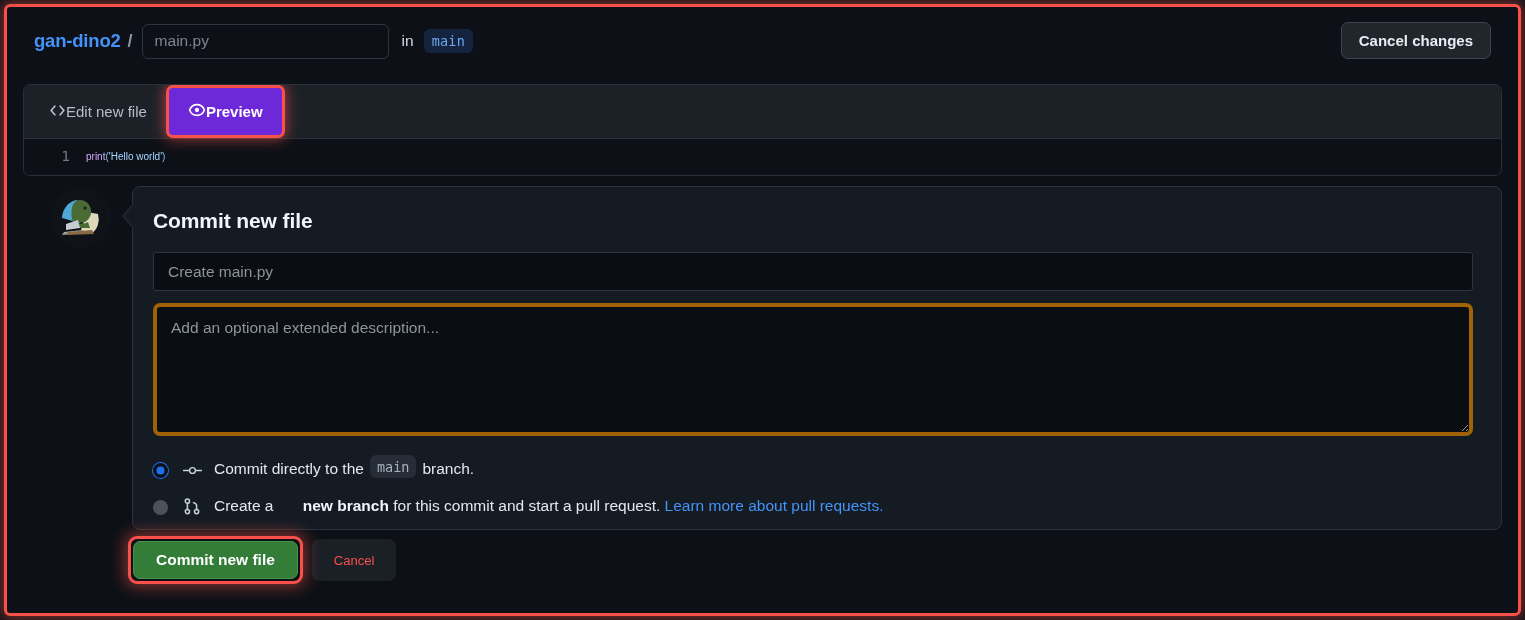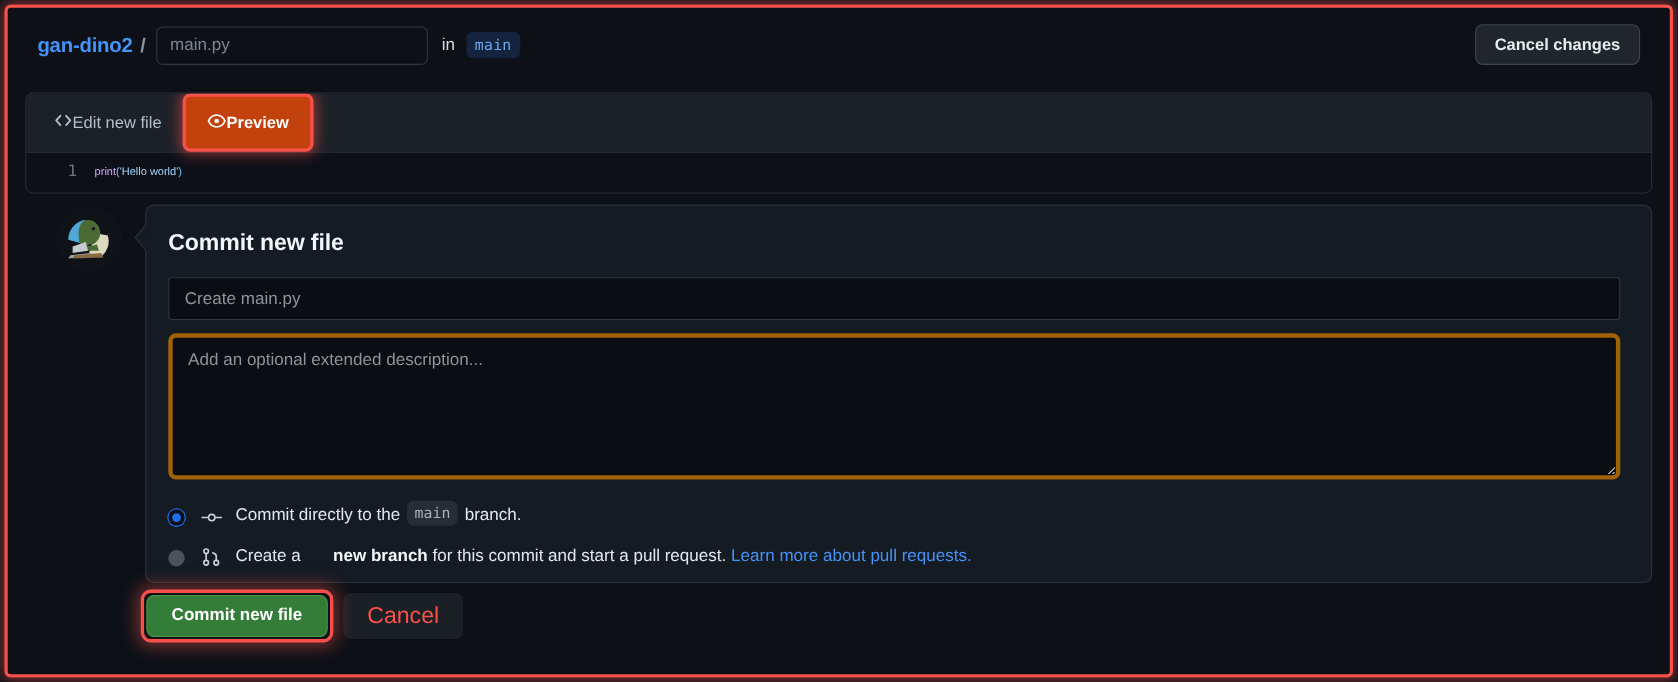--- a/index.html
+++ b/index.html
@@ -129,21 +129,21 @@
     font-size: 15px;
     cursor: pointer;
     background: transparent;
     border: none;
     color: #b6bec8;
     font-family: "Liberation Sans", sans-serif;
     position: relative;
   }
 
   .tab.active-preview {
-    background: #c2410c;
+    background: #6d28d9;
     color: #ffffff;
     font-weight: 700;
     border: 3px solid #f8514a;
     border-radius: 7px;
     box-shadow: 0 0 13px 2px rgba(248,81,74,0.55);
     margin: 0 0;
     z-index: 5;
   }
 
   .tab svg { flex: 0 0 auto; }
@@ -328,21 +328,21 @@
 
   #cancel-button {
     height: 42px;
     margin-left: 9px;
     padding: 0 22px;
     background: #1b2027;
     border: none;
     border-radius: 7px;
     color: #f85149;
     font-family: "Liberation Sans", sans-serif;
-    font-size: 21px;
+    font-size: 13px;
     cursor: pointer;
   }
 </style>
 </head>
 <body>
 
 <div id="header">
   <span id="repo-name">gan-dino2</span>
   <span id="path-slash">/</span>
   <input id="filename-input" type="text" placeholder="main.py" style="">

